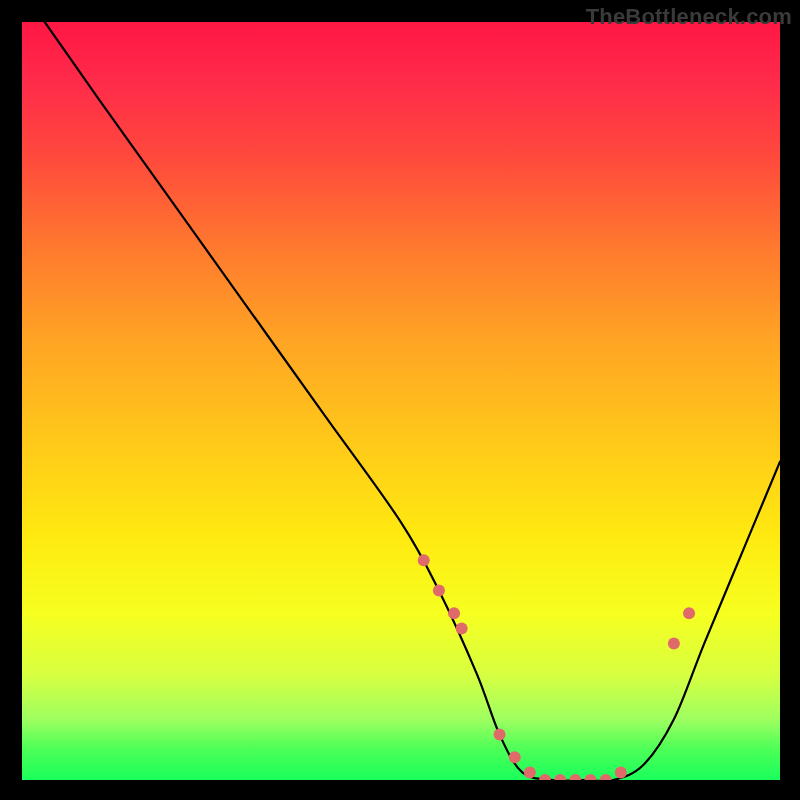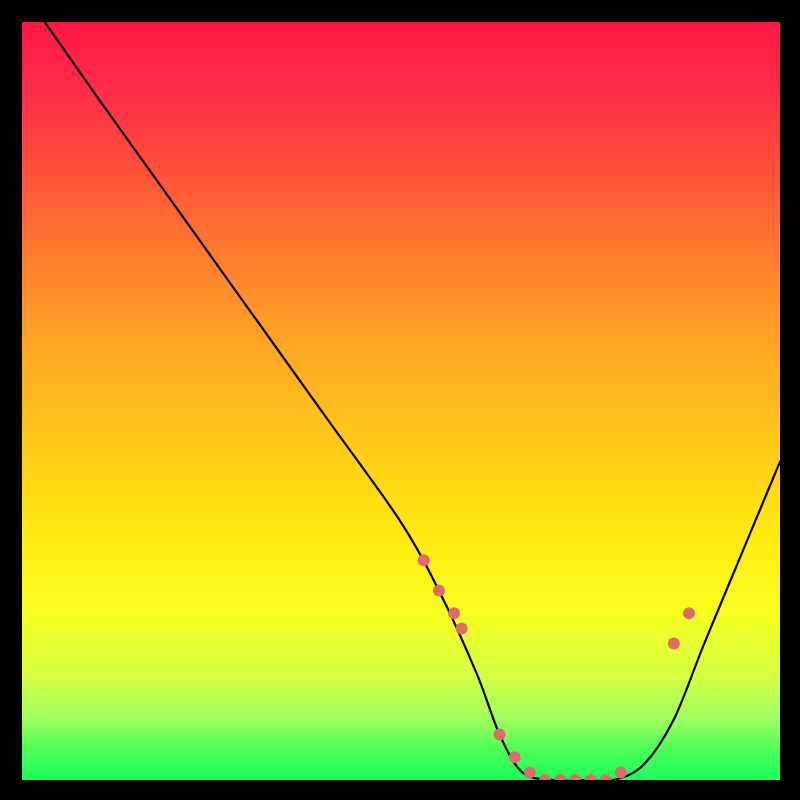--- a/index.html
+++ b/index.html
@@ -79,13 +79,14 @@
           <circle cx="538.18" cy="758" r="6" fill="#e06a6a"></circle>
           <circle cx="553.34" cy="758" r="6" fill="#e06a6a"></circle>
           <circle cx="568.5" cy="758" r="6" fill="#e06a6a"></circle>
           <circle cx="583.66" cy="758" r="6" fill="#e06a6a"></circle>
           <circle cx="598.82" cy="750.42" r="6" fill="#e06a6a"></circle>
           <circle cx="651.88" cy="621.56" r="6" fill="#e06a6a"></circle>
           <circle cx="667.04" cy="591.24" r="6" fill="#e06a6a"></circle>
         </g>
     </svg>
   </div>
+  <div class="watermark">TheBottleneck.com</div>
 </div>
 
 </body></html>

